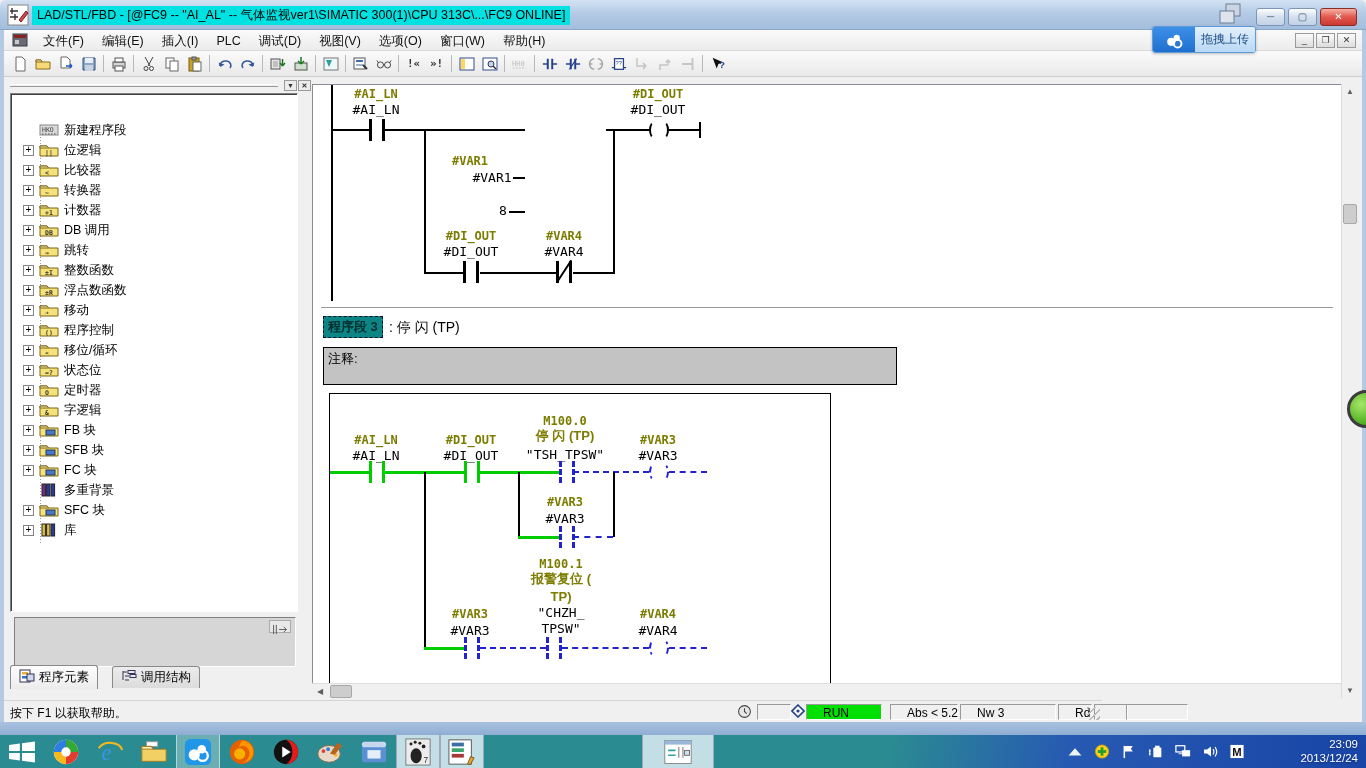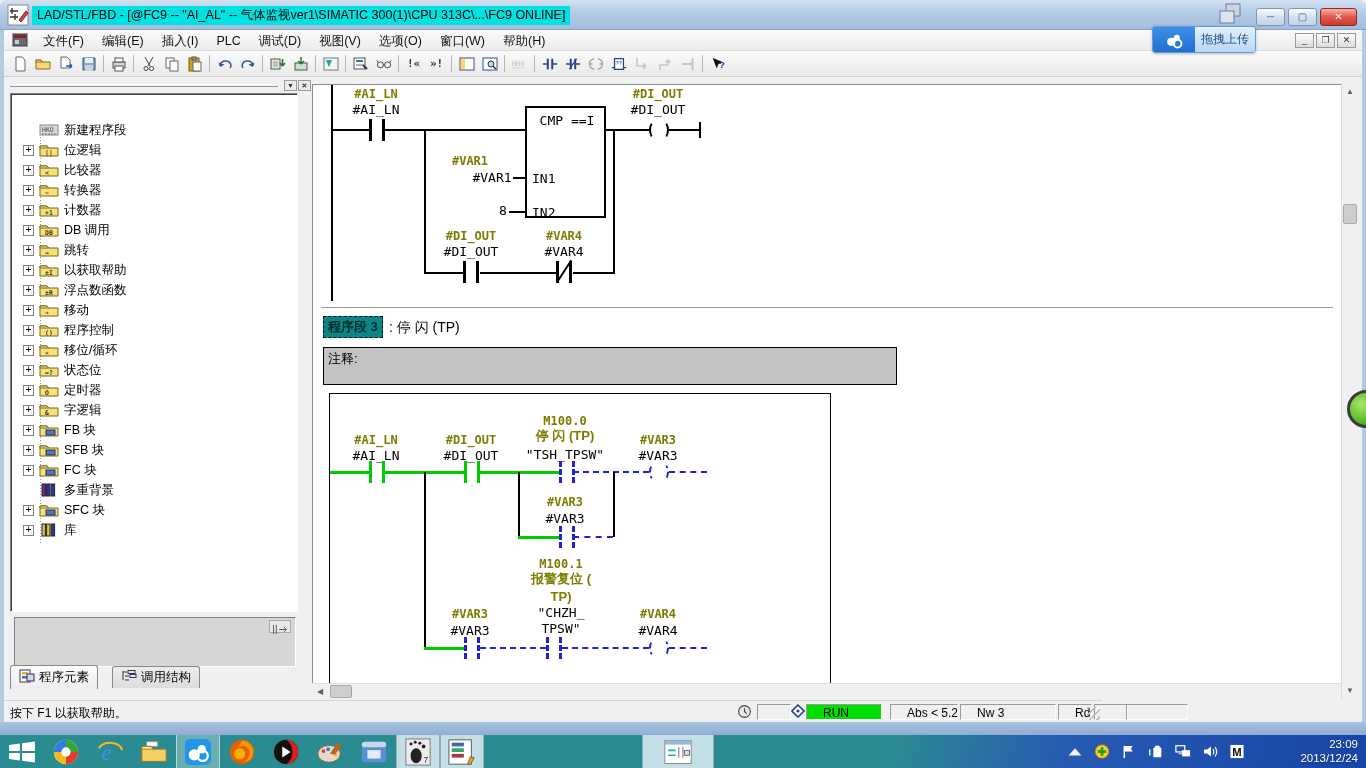--- a/index.html
+++ b/index.html
@@ -452,21 +452,21 @@
           </svg></span>
         <span>跳转</span>
       </div>
       <div class="trow">
         <span class="plus exp"></span>
         <span class="ticon"><svg viewBox="0 0 20 14">
             <path d="M1 13V3h7l1.6 2H19v8z" fill="#f6e27a" stroke="#7a6414"></path>
             <path d="M1 3h7l1.6 2H1z" fill="#fff3b8" stroke="#7a6414"></path>
             <text x="6" y="12" font-size="6.5" font-weight="bold" fill="#333" font-family="monospace">±I</text>
           </svg></span>
-        <span>以获取帮助</span>
+        <span>整数函数</span>
       </div>
       <div class="trow">
         <span class="plus exp"></span>
         <span class="ticon"><svg viewBox="0 0 20 14">
             <path d="M1 13V3h7l1.6 2H19v8z" fill="#f6e27a" stroke="#7a6414"></path>
             <path d="M1 3h7l1.6 2H1z" fill="#fff3b8" stroke="#7a6414"></path>
             <text x="6" y="12" font-size="6.5" font-weight="bold" fill="#333" font-family="monospace">±R</text>
           </svg></span>
         <span>浮点数函数</span>
       </div>
@@ -611,25 +611,20 @@
 
   <div id="canvas">
 
     <div class="wv" style="left:18px;top:0;height:216px"></div>
     <div class="wh" style="left:18px;top:44px;width:38px"></div>
     <div class="lbl sym" style="left:63px;top:3px">#AI_LN</div>
     <div class="lbl opr" style="left:63px;top:18px">#AI_LN</div>
     <div class="ct" style="left:56px;top:34px"></div>
     <div class="wh" style="left:72px;top:44px;width:140px"></div>
 
-    <div id="cmp-box">
-      <div class="lbl opr" style="left:40px;top:6px">CMP ==I</div>
-      <div class="lblL opr" style="left:5px;top:64px">IN1</div>
-      <div class="lblL opr" style="left:5px;top:98px">IN2</div>
-    </div>
     <div class="lbl sym" style="left:157px;top:70px">#VAR1</div>
     <div class="lbl opr" style="left:179px;top:86px">#VAR1</div>
     <div class="wh" style="left:200px;top:92px;width:12px"></div>
     <div class="lbl opr" style="left:190px;top:119px">8</div>
     <div class="wh" style="left:196px;top:126px;width:16px"></div>
 
     <div class="wh" style="left:293px;top:44px;width:43px"></div>
     <div class="lbl sym" style="left:345px;top:3px">#DI_OUT</div>
     <div class="lbl opr" style="left:345px;top:18px">#DI_OUT</div>
     <div class="coil" style="left:336px;top:36px">

